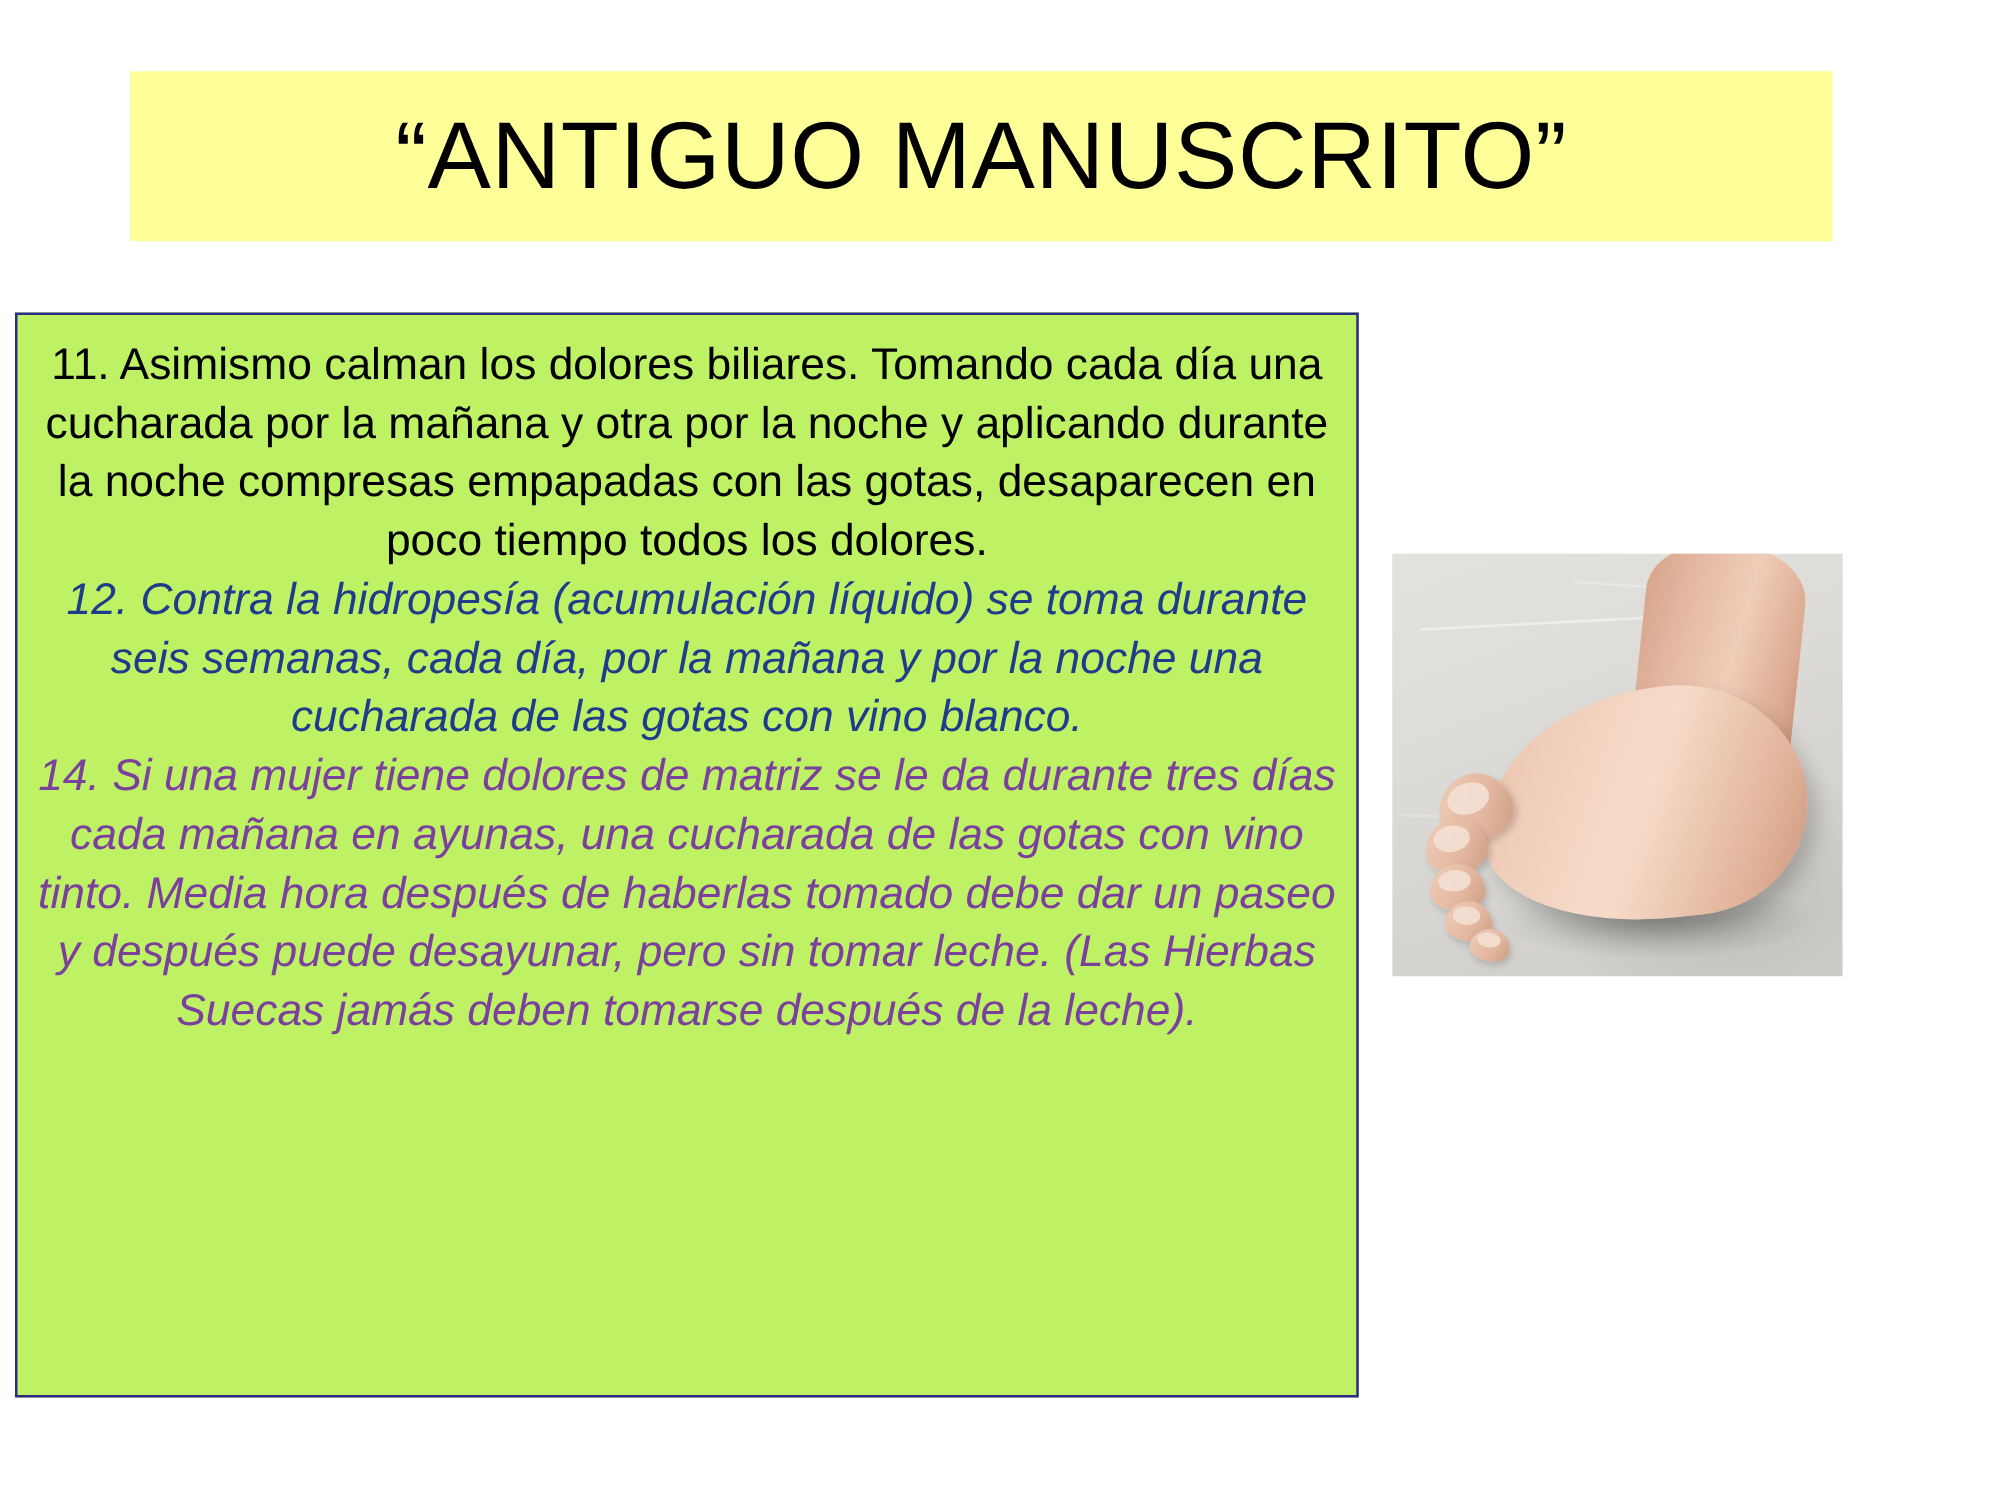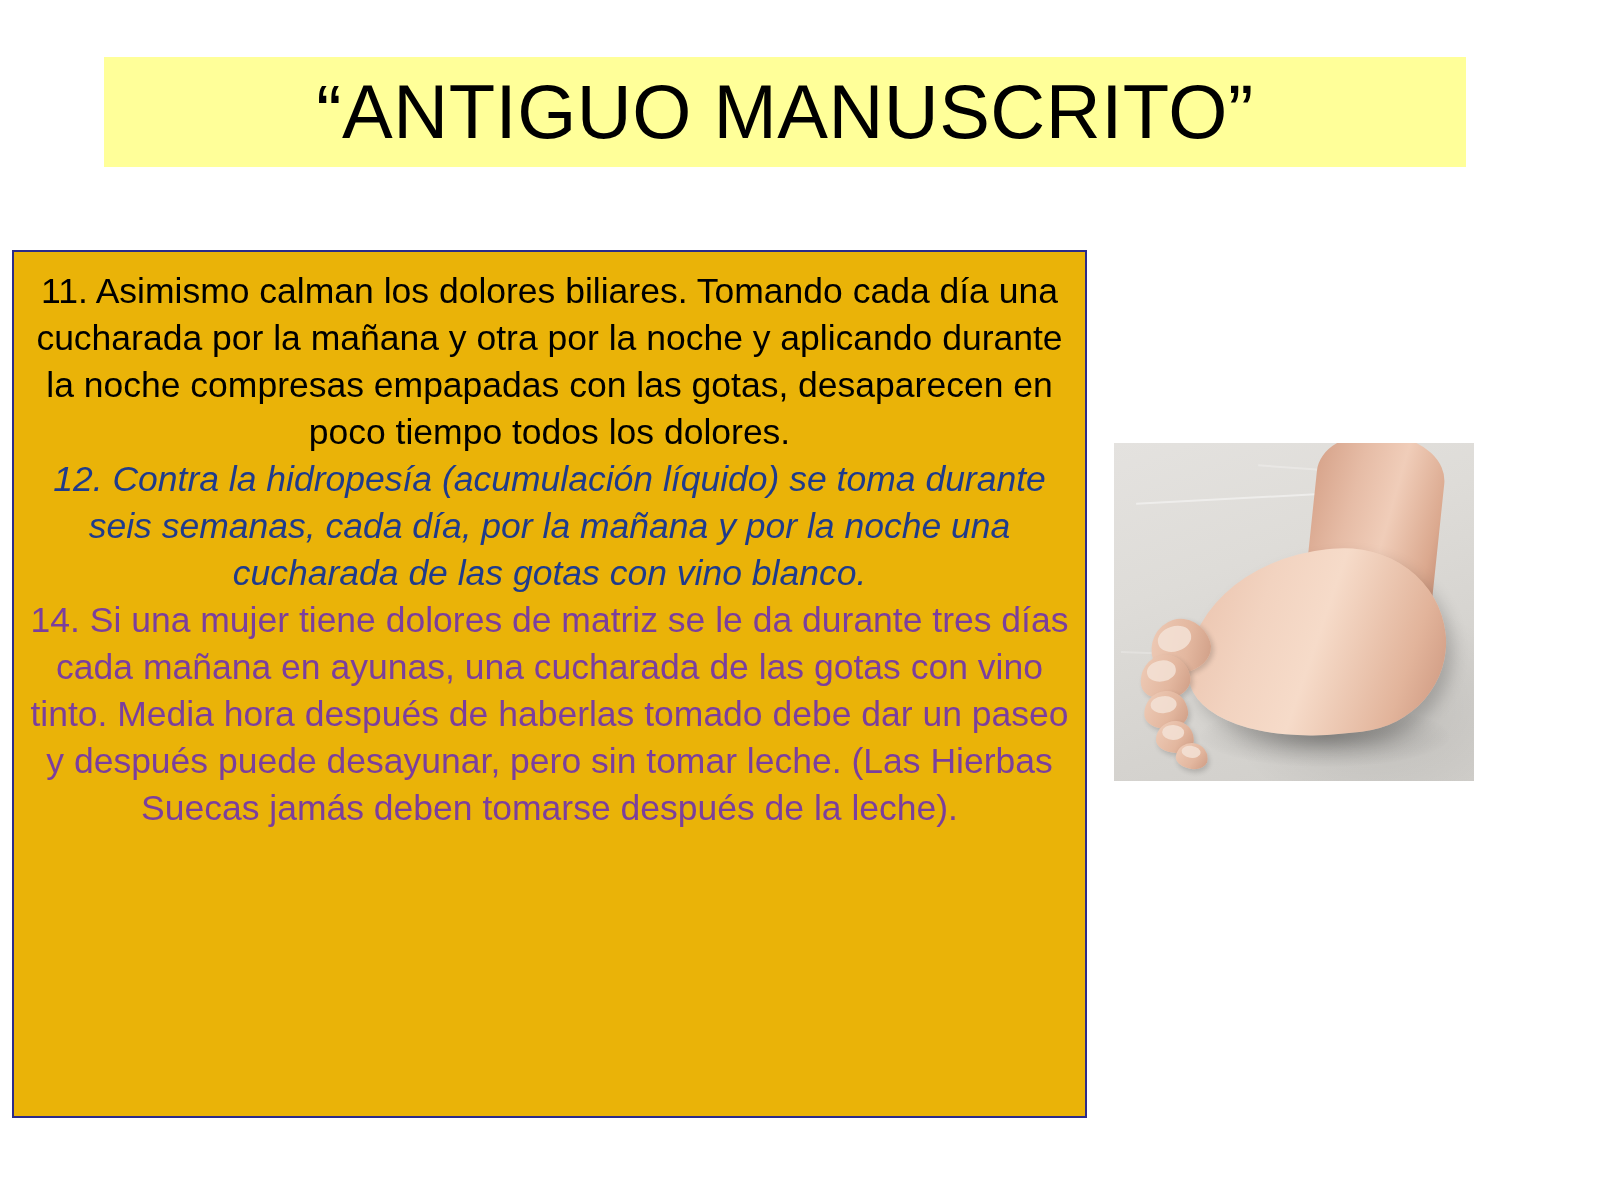--- a/index.html
+++ b/index.html
@@ -14,21 +14,21 @@
     overflow: hidden;
     position: relative;
   }
 
   
   .title-banner {
     position: absolute;
     left: 104px;
     top: 57px;
     width: 1362px;
-    height: 110px;
+    height: 136px;
     background: #ffff99;
     display: flex;
     align-items: center;
     justify-content: center;
   }
   .title-text {
     font-family: "Liberation Sans", sans-serif;
     font-size: 76px;
     line-height: 1;
     color: #000000;
@@ -37,21 +37,21 @@
     font-weight: 400;
   }
 
   
   .content-box {
     position: absolute;
     left: 12px;
     top: 250px;
     width: 1075px;
     height: 868px;
-    background: #eab308;
+    background: #bef264;
     border: 2px solid #2b2b8a;
     box-sizing: border-box;
     padding: 16px 14px 10px 14px;
   }
 
   .para {
     margin: 0;
     text-align: center;
     font-size: 35.5px;
     line-height: 1.325;
@@ -64,20 +64,21 @@
   .para.p12 {
     color: #1f3b8c;
     font-style: italic;
   }
   .para.p13 {
     color: #000000;
     font-style: normal;
   }
   .para.p14 {
     color: #7b3f9d;
+    font-style: italic;
   }
 
   
   .photo {
     position: absolute;
     left: 1114px;
     top: 443px;
     width: 360px;
     height: 338px;
     overflow: hidden;

